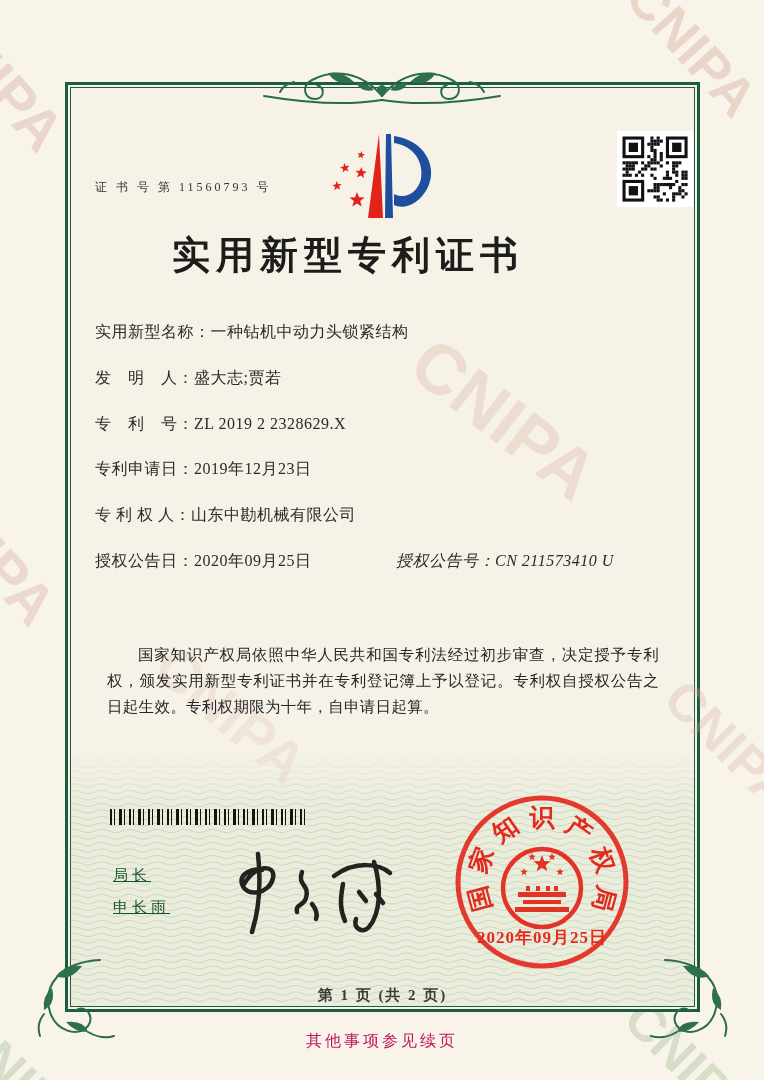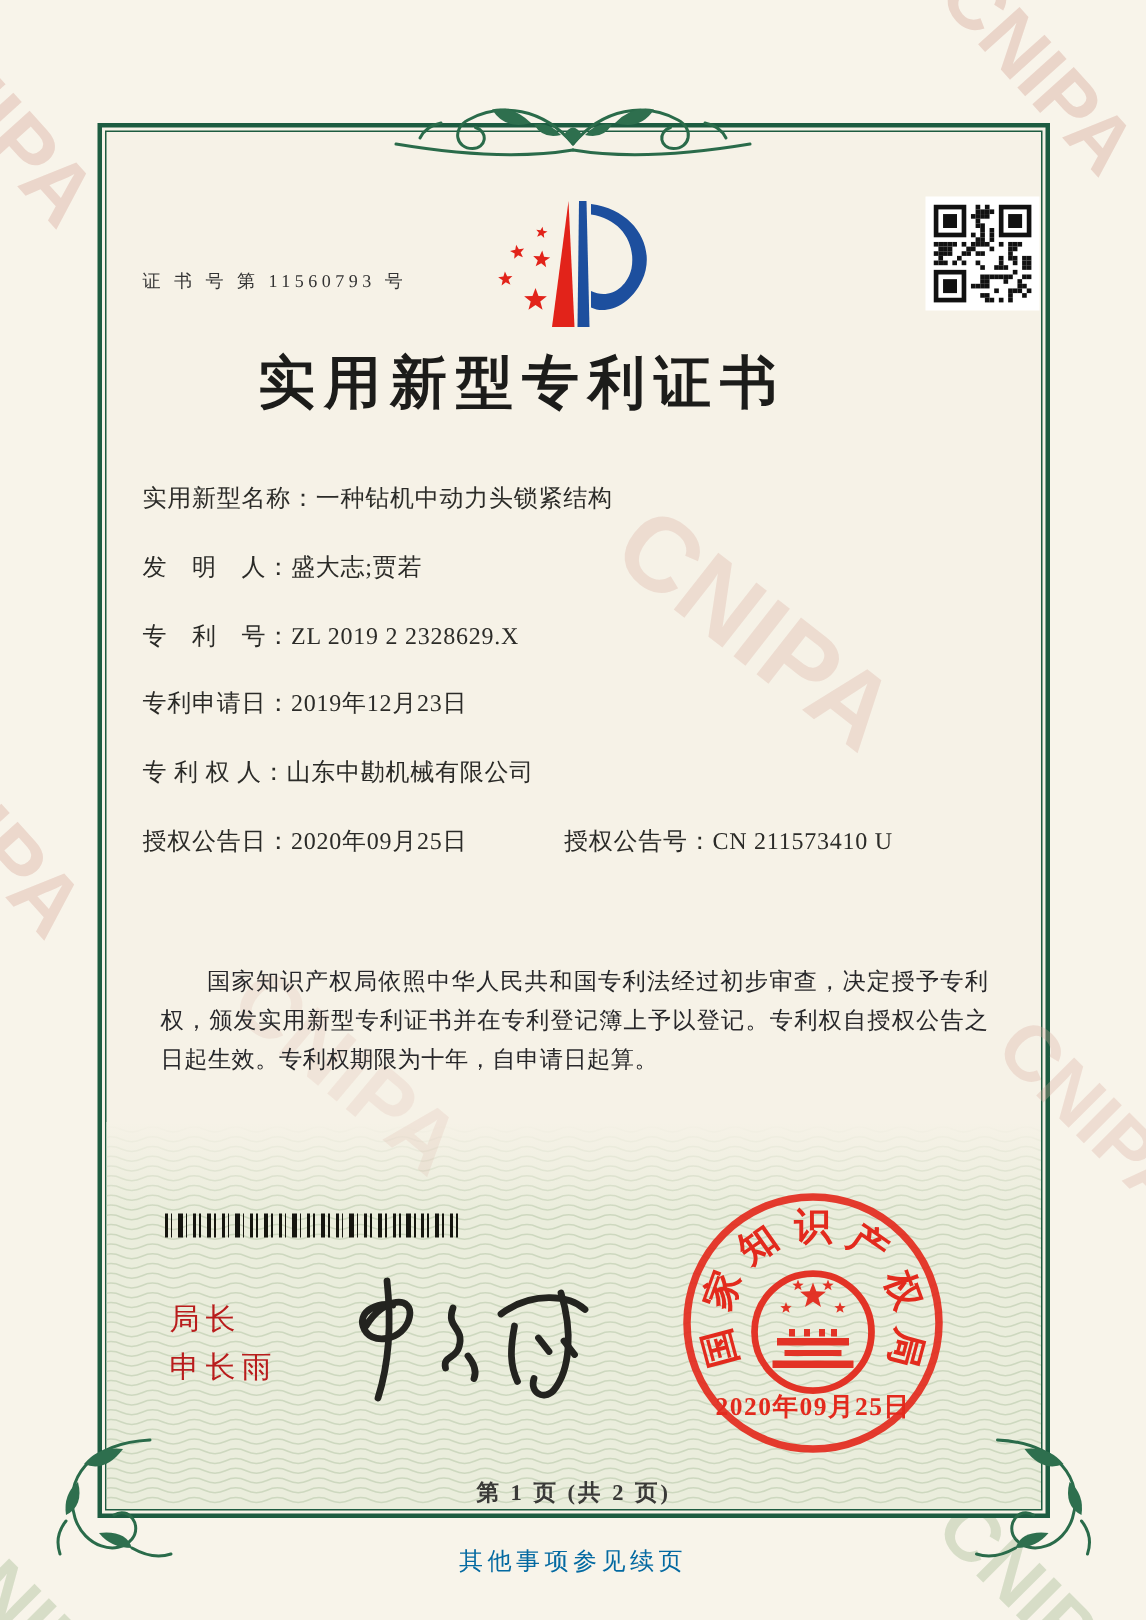--- a/index.html
+++ b/index.html
@@ -37,46 +37,46 @@
   .cert-no{
     position:absolute;left:95px;top:131px;font-size:12px;letter-spacing:3px;color:#333;margin-top:48px;
   }
   .title{
     position:absolute;left:0;width:696px;top:230px;text-align:center;
     font-size:38px;font-weight:600;letter-spacing:6px;color:#1c1c1a;
   }
   .fields{position:absolute;left:95px;top:322px;width:580px;font-size:16px;}
   .field-row{height:45.8px;position:relative;letter-spacing:.5px;}
   .field-label{display:inline-block;}
-  .field-pair2{position:absolute;left:281px;top:0;}
+  .field-pair2{position:absolute;left:301px;top:0;font-style:italic;}
   .paras{
     position:absolute;left:95px;top:630px;width:576px;
     font-size:15.5px;line-height:26px;text-align:justify;letter-spacing:.3px;color:#27272a;
   }
   .paras p{margin:12px;text-indent:2em;}
   .barcode{
     position:absolute;left:110px;top:809px;width:198px;height:16px;
     background:repeating-linear-gradient(90deg,
       #15150f 0 2px, transparent 2px 4px,
       #15150f 4px 5px, transparent 5px 9px,
       #15150f 9px 12px, transparent 12px 14px,
       #15150f 14px 15px, transparent 15px 19px);
   }
-  .signer{position:absolute;left:113px;font-size:20px;letter-spacing:4px;color:#b91c1c;}
+  .signer{position:absolute;left:113px;font-size:15px;letter-spacing:4px;color:#14532d;text-decoration:underline;}
   .seal-date{
     position:absolute;left:452px;top:926px;width:180px;text-align:center;
     color:#e32a1d;font-size:17px;font-weight:bold;letter-spacing:1px;z-index:3;
   }
   .page-no{
     position:absolute;left:65px;width:635px;top:986px;text-align:center;
     font-size:15px;letter-spacing:2px;color:#3a3a38;font-weight:bold;
   }
   .cont-note{
     position:absolute;left:0;width:764px;top:1031px;text-align:center;
-    font-size:16px;letter-spacing:3px;color:#0369a1;z-index:2;
+    font-size:16px;letter-spacing:3px;color:#be185d;z-index:2;
   }
   .green-stroke{stroke:#2a6b4a;fill:none;stroke-width:2;stroke-linecap:round;}
   .green-fill{fill:#2e6f4e;stroke:none;}
 </style>
 </head>
 <body>
 
 <span class="wm" style="left:-40px;top:-12px;font-size:58px;transform:rotate(48deg);opacity:.40;">CNIPA</span>
 <span class="wm" style="left:660px;top:-35px;font-size:54px;transform:rotate(48deg);opacity:.42;">CNIPA</span>
 <span class="wm" style="left:445px;top:322px;font-size:70px;transform:rotate(38deg);opacity:.30;z-index:2;">CNIPA</span>

